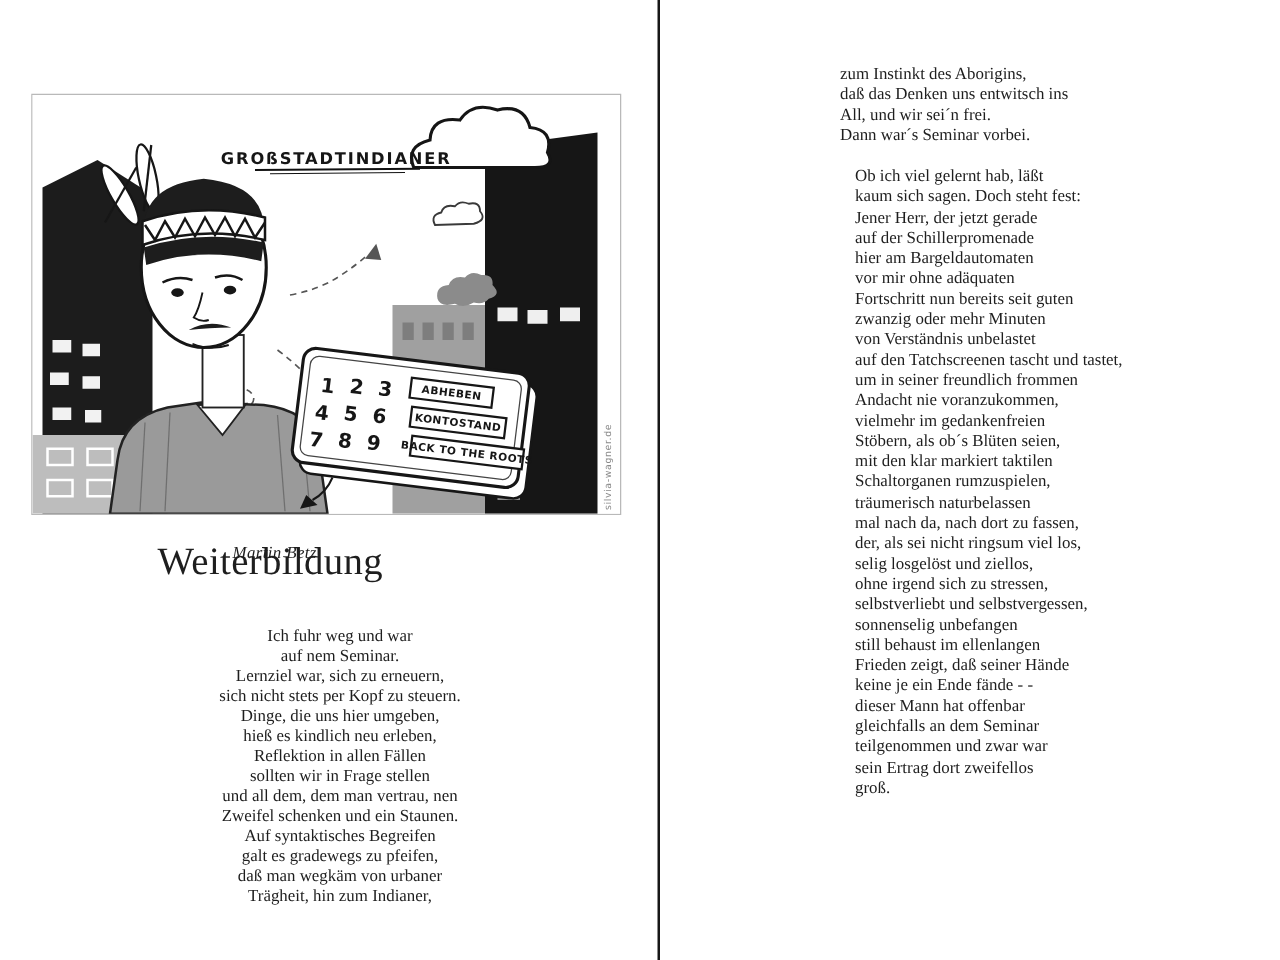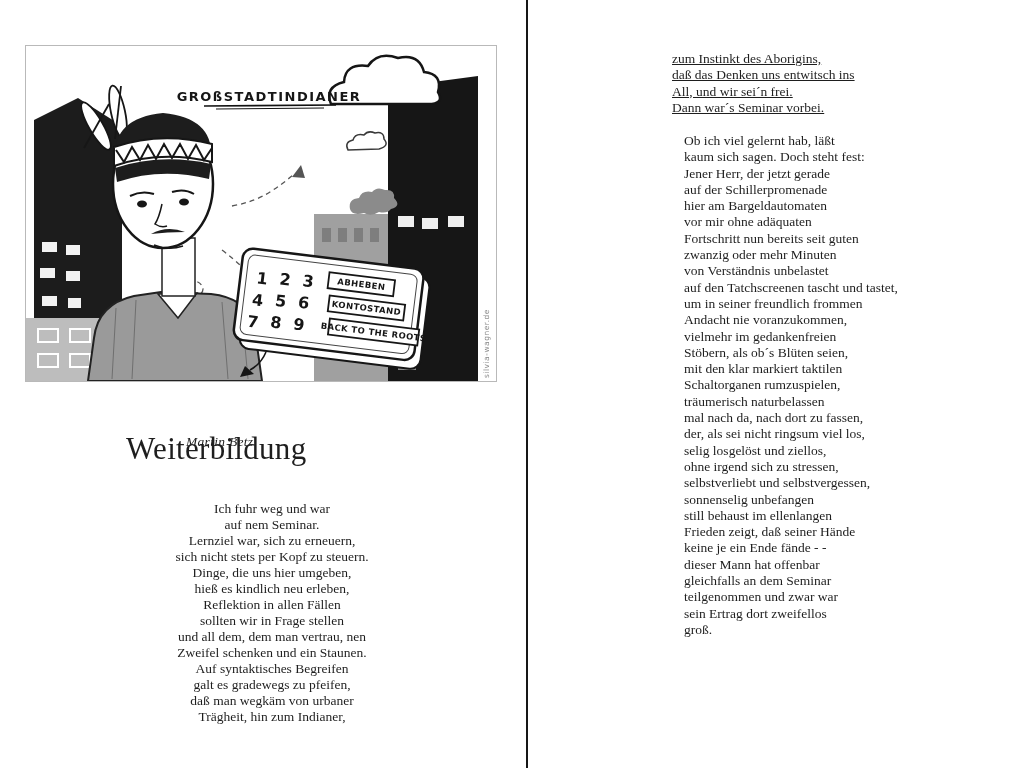--- a/index.html
+++ b/index.html
@@ -3,36 +3,36 @@
 <meta charset="utf-8">
 <style>
   html,body { margin:0; padding:0; background:#e9e9e9; }
   .spread {
     position:relative; width:1024px; height:768px; margin:0 auto;
     background:#ffffff; overflow:hidden;
     font-family:"Liberation Serif", serif; color:#1e1e1e;
   }
   .divider { position:absolute; left:526px; top:0; width:2px; height:768px; background:#161616; }
   .illustration {
-    position:absolute; left:25px; top:45px; width:470px; height:335px;
+    position:absolute; left:25px; top:75px; width:470px; height:335px;
     margin:0; border:1px solid #b9b9b9; background:#fff;
   }
   .author {
     position:absolute; left:186px; top:434px;
     font-size:13.5px; letter-spacing:0.3px;font-style:italic;
   }
   .title {
     position:absolute; left:126px; top:431px; margin:0;
     font-size:31px; font-weight:normal; letter-spacing:0.3px;
   }
   .poem {
     white-space:pre-line; font-size:13.5px; line-height:16px;
   }
   .poem-left  { position:absolute; left:127px; top:501px; width:290px;text-align:center; }
-  .poem-r1    { position:absolute; left:672px; top:51px;  width:310px; line-height:16.3px;text-decoration:underline; }
+  .poem-r1    { position:absolute; left:672px; top:51px;  width:310px; line-height:16.3px; }
   .poem-r2    { position:absolute; left:672px; top:133px; width:310px; line-height:16.3px;margin-left:12px; }
   svg text { font-family:"DejaVu Sans", sans-serif; fill:#161616; }
   svg .hand-caption { font-size:13px; letter-spacing:1.5px; font-weight:bold; }
   svg .digit { font-size:16px; font-weight:bold; }
   svg .btn-label { font-size:8.5px; letter-spacing:0.4px; font-weight:bold; }
   svg .credit { font-size:7.5px; fill:#8a8a8a; letter-spacing:0.5px; }
 </style>
 </head>
 <body>
 

